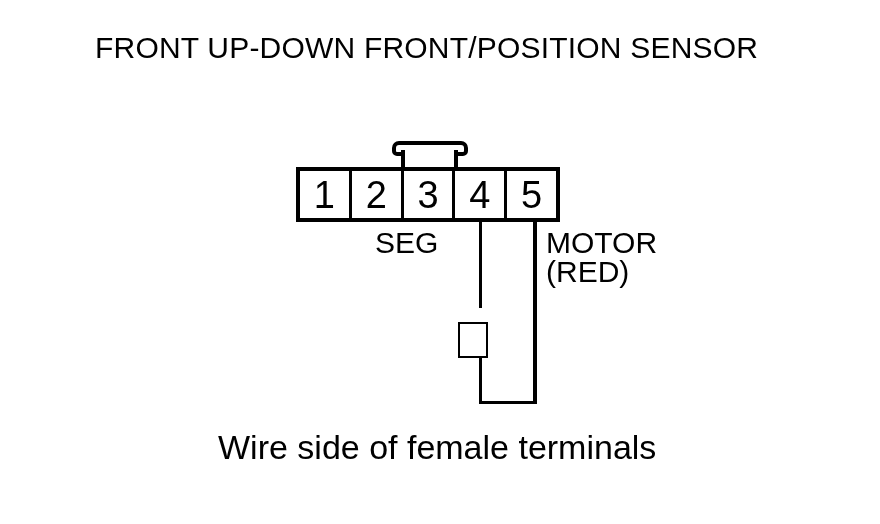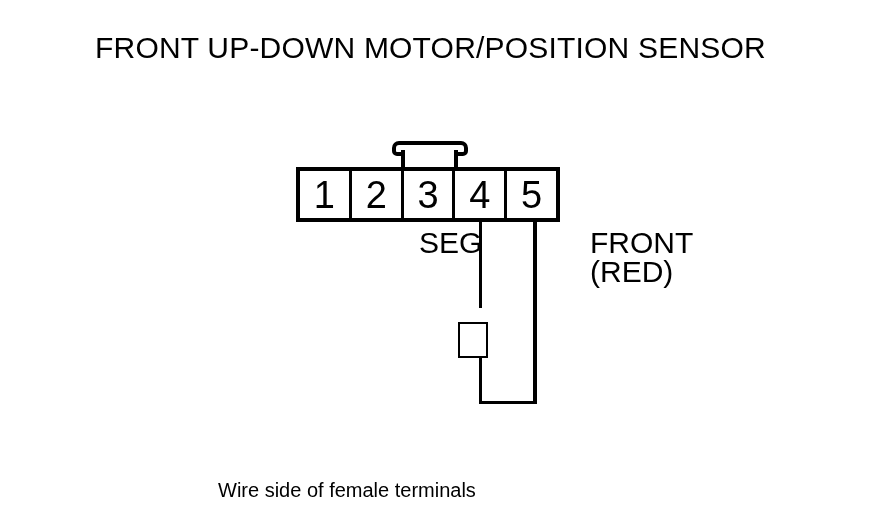--- a/index.html
+++ b/index.html
@@ -75,39 +75,38 @@
     box-sizing: border-box;
     background: #ffffff;
   }
   .wire-pin4-lower { left: 479px; top: 358px; width: 3px; height: 46px; }
   .wire-bottom { left: 479px; top: 401px; width: 58px; height: 3px; }
   .wire-pin5 { left: 533px; top: 222px; width: 4px; height: 182px; }
   .wire-label {
     font-size: 30px;
     line-height: 29px;
     white-space: nowrap;
-    margin-left: 44px;
   }
   .wire-label-seg { left: 375px; top: 228px; }
   .wire-label-fhse { left: 546px; top: 228px; }
   .caption {
     left: 218px;
-    top: 475px;
-    font-size: 20px;
+    top: 432px;
+    font-size: 34px;
     line-height: 30px;
     white-space: nowrap;
   }
 </style>
 </head>
 <body>
 
 <div class="canvas">
 
   <div class="abs title">
-    <div>FRONT UP-DOWN MOTOR/POSITION SENSOR</div>
+    <div>FRONT UP-DOWN FRONT/POSITION SENSOR</div>
   </div>
 
   <div class="abs latch-cap"></div>
   <div class="abs latch-stem"></div>
 
   <div class="abs connector-body">
     <div class="pin-cell">
       <span>1</span>
     </div>
     <div class="pin-cell">
@@ -128,19 +127,19 @@
   <div class="abs terminal-box"></div>
   <div class="abs vline wire-pin4-lower"></div>
 
   <div class="abs hline wire-bottom"></div>
   <div class="abs vline wire-pin5"></div>
 
   <div class="abs wire-label wire-label-seg">
     <div>SEG</div>
   </div>
   <div class="abs wire-label wire-label-fhse">
-    <div>FRONT</div>
+    <div>MOTOR</div>
     <div>(RED)</div>
   </div>
 
   <div class="abs caption">Wire side of female terminals</div>
 
 </div>
 
 </body></html>

